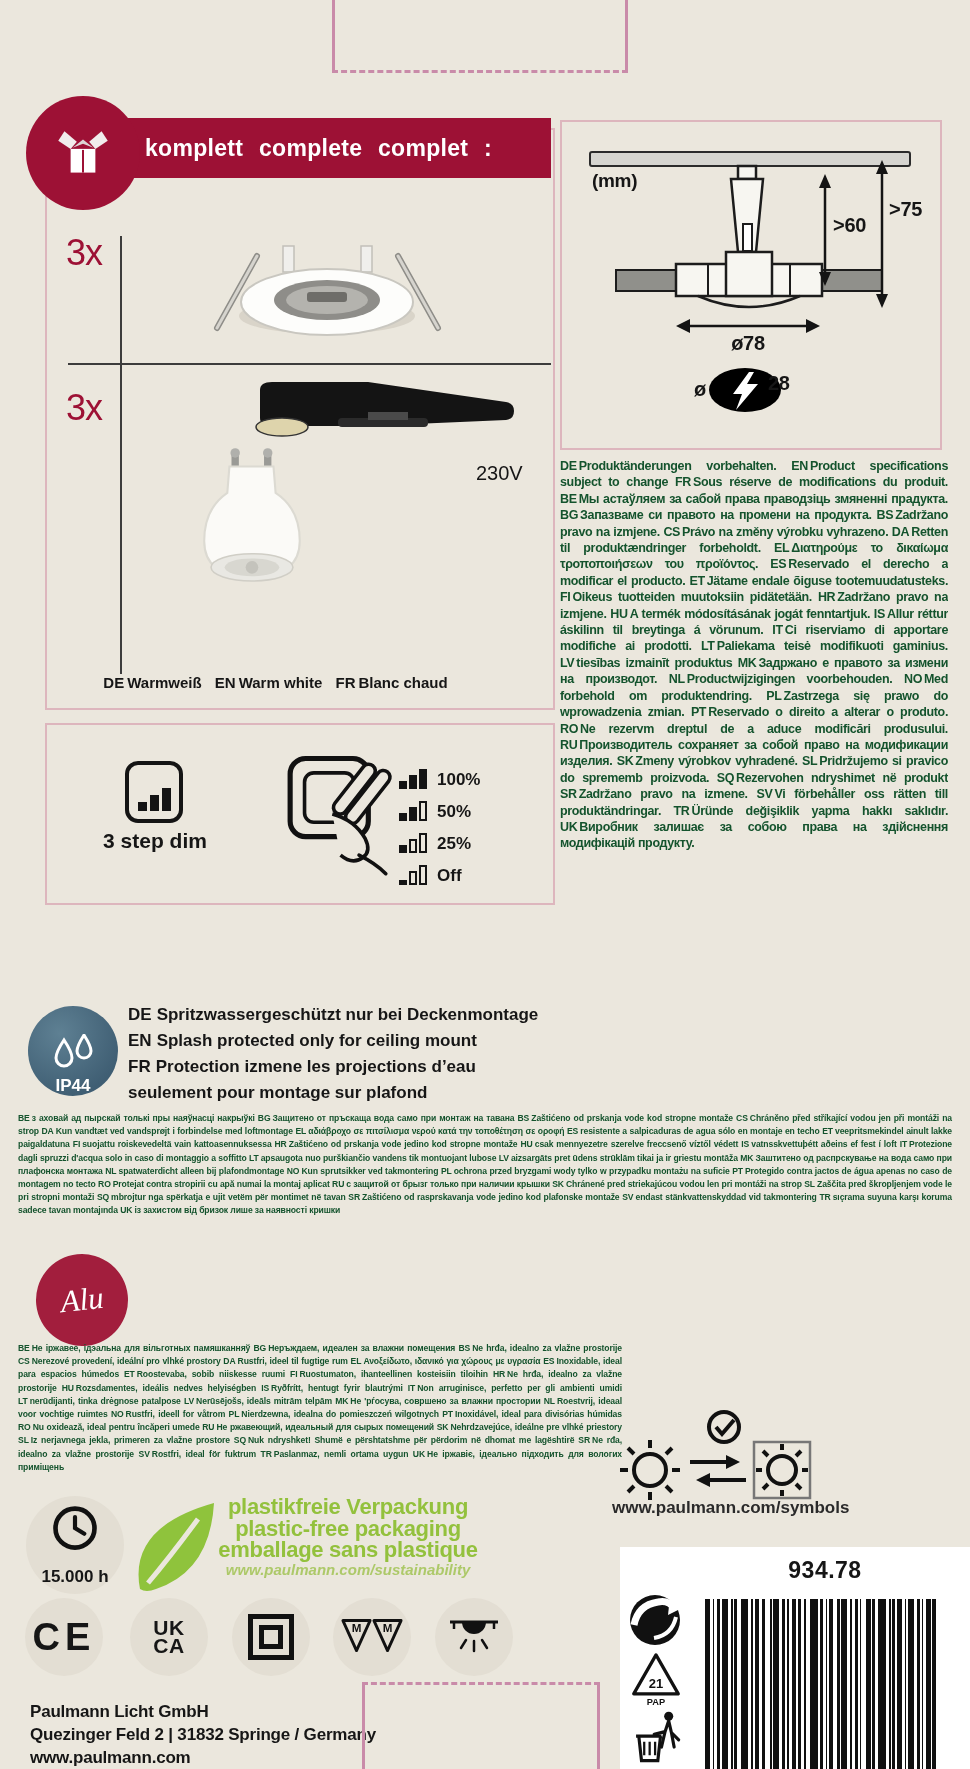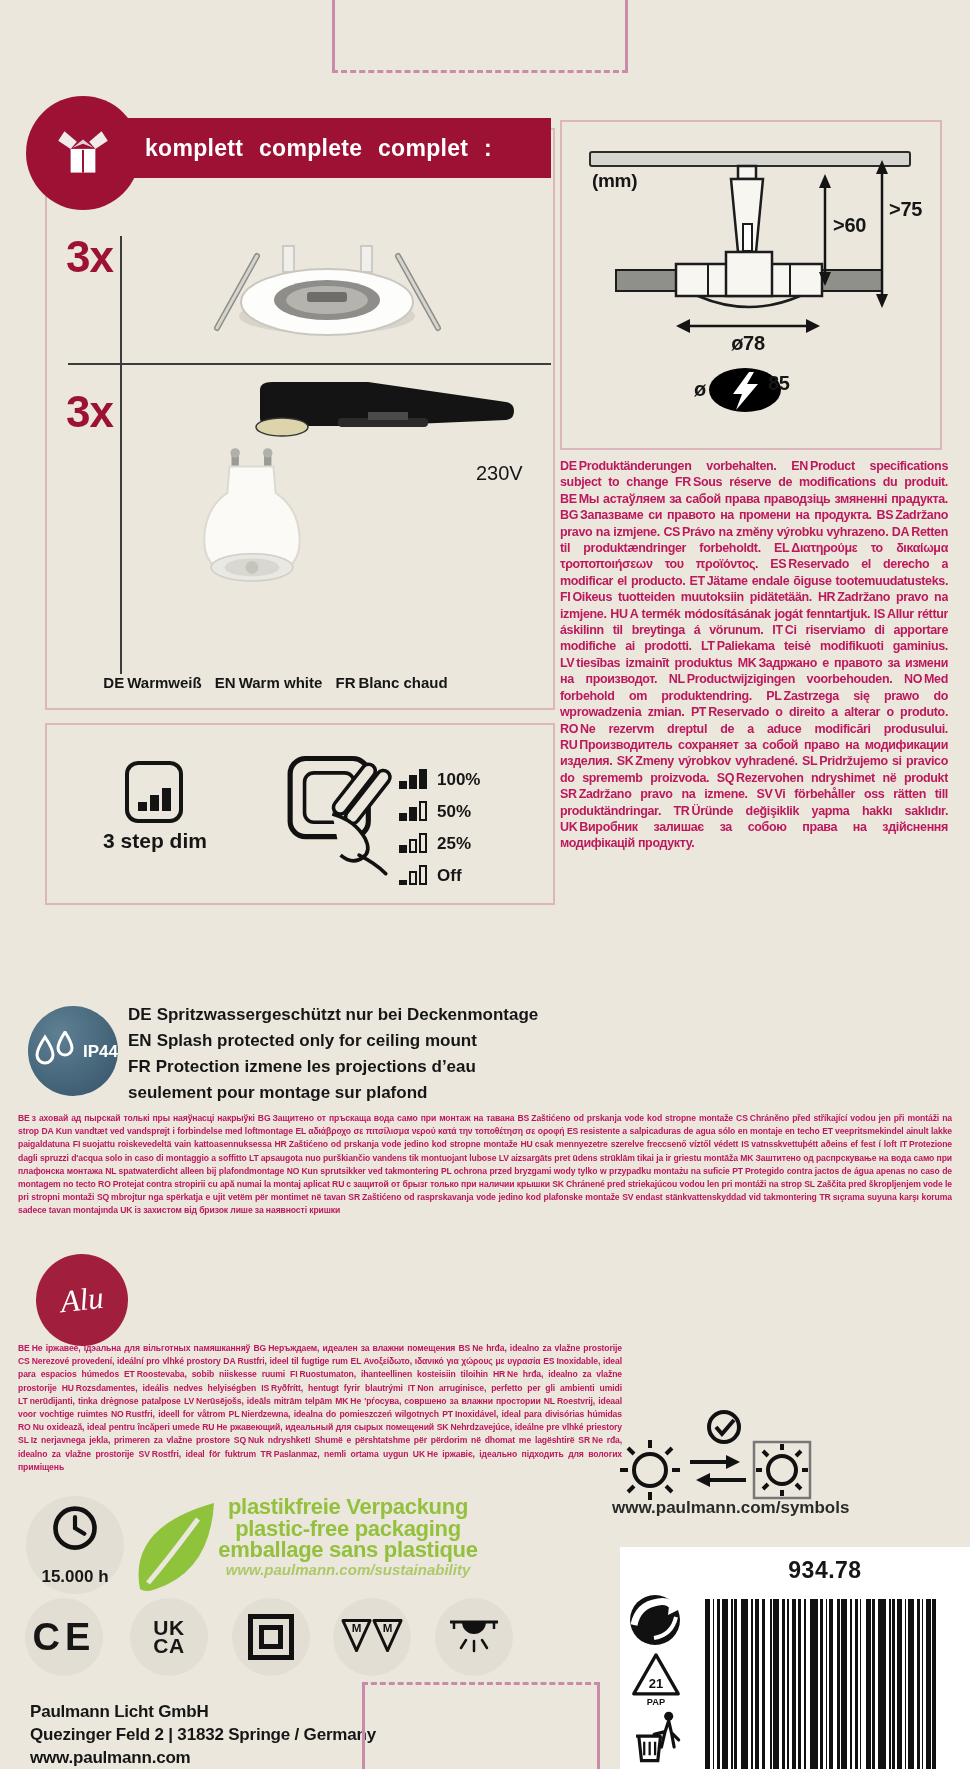--- a/index.html
+++ b/index.html
@@ -3,40 +3,40 @@
 <meta charset="utf-8">
 <style>
   body{margin:0;background:#d8d4ca}
   .page{position:relative;width:970px;height:1769px;background:#ebe7dd;overflow:hidden;
         font-family:"Liberation Sans",sans-serif;color:#161616}
   .abs{position:absolute}
   .box{position:absolute;border:2.5px solid #ddb6bd}
   .banner{position:absolute;background:#9d1135;color:#fff;font-size:23px;font-weight:700;
           text-align:center;word-spacing:9px;letter-spacing:.3px;line-height:60px}
   .badge{position:absolute;border-radius:50%;background:#9d1135;display:flex;align-items:center;justify-content:center}
-  .qty{position:absolute;color:#9d1135;font-size:44px;font-weight:700;letter-spacing:-1px}
+  .qty{position:absolute;color:#9d1135;font-size:36px;font-weight:400;letter-spacing:-1px}
   .thinline{position:absolute;background:#3c3c3c}
   .voltage{position:absolute;font-size:20px;font-weight:400}
   .colortemp{position:absolute;font-size:15px;text-align:center}
   .colortemp .lc{margin-right:3px}
   .colortemp span{font-weight:700;margin-right:9px}
   .dlabel{position:absolute;font-weight:700;font-size:20px;letter-spacing:-.3px}
-  .langpara{position:absolute;text-align:justify;color:#be185d}
+  .langpara{position:absolute;text-align:justify;color:#14532d}
   .langpara .lc{margin-right:2px}
   .langpara span{font-weight:700}
   #product-changes{font-size:12.5px;line-height:16.4px;letter-spacing:-.35px;height:556px;overflow:hidden}
   .fineprint{font-size:8.6px;line-height:13.2px;letter-spacing:-.1px}
   .symspace{float:right;width:330px;height:95px;margin-top:68px}
   .lrow{font-weight:700}
   .lrow .lc{margin-right:5px}
   .iprows .lrow{font-size:17px;line-height:26px}
   .alurows .lrow{font-size:19px;line-height:27px}
   .ip44-badge{position:absolute;width:90px;height:90px;border-radius:50%;
       background:radial-gradient(circle at 35% 30%,#5e8093,#3f5e73 75%);
-      display:flex;flex-direction:row;align-items:center;justify-content:space-between}
+      display:flex;flex-direction:column;align-items:center;justify-content:flex-end}
   .ip44-badge .iptxt{color:#fff;font-weight:700;font-size:17px;margin-top:2px}
   .alu-badge{position:absolute;width:92px;height:92px;border-radius:50%;background:#a21e3d;
       display:flex;align-items:center;justify-content:center;color:#fff;
       font-family:"Liberation Serif",serif;font-style:italic;font-size:31px;transform:rotate(-6deg)}
   .dim-icon{position:absolute;width:58px;height:62px;border:4.5px solid #141414;border-radius:13px;
       display:flex;align-items:flex-end;justify-content:center;gap:3px;padding:8px;box-sizing:border-box}
   .dim-icon i{width:9px;background:#141414;display:block}
   .dim-title{position:absolute;font-size:21px;font-weight:700;text-align:center}
   .dlrow{display:flex;align-items:flex-end;height:32px;gap:10px}
   .dlbars{display:flex;align-items:flex-end;gap:2px}
@@ -147,21 +147,21 @@
       <polygon points="128,197 114,204 128,211" fill="#141414"></polygon>
       <polygon points="244,197 258,204 244,211" fill="#141414"></polygon>
       <ellipse cx="183" cy="268" rx="36" ry="22" fill="#000"></ellipse>
       <polygon points="187,250 171,272 180,272 174,288 196,262 185,262 192,250" fill="#fff"></polygon>
     </svg>
     <span class="dlabel" style="left:30px;top:48px;font-size:19px">(mm)</span>
     <span class="dlabel" style="left:271px;top:92px">&gt;60</span>
     <span class="dlabel" style="left:327px;top:76px">&gt;75</span>
     <span class="dlabel" style="left:146px;top:210px;width:80px;text-align:center">ø78</span>
     <span class="dlabel" style="left:132px;top:256px">ø</span>
-    <span class="dlabel" style="left:206px;top:250px">85</span>
+    <span class="dlabel" style="left:206px;top:250px">28</span>
   </section>
 
   <div id="product-changes" class="langpara" style="left:560px;top:458px;width:388px"><b class="lc">DE</b><span>Produktänderungen vorbehalten. </span><b class="lc">EN</b><span>Product specifications subject to change </span><b class="lc">FR</b><span>Sous réserve de modifications du produit. </span><b class="lc">BE</b><span>Мы астаўляем за сабой права праводзіць змяненні прадукта. </span><b class="lc">BG</b><span>Запазваме си правото на промени на продукта. </span><b class="lc">BS</b><span>Zadržano pravo na izmjene. </span><b class="lc">CS</b><span>Právo na změny výrobku vyhrazeno. </span><b class="lc">DA</b><span>Retten til produktændringer forbeholdt. </span><b class="lc">EL</b><span>Διατηρούμε το δικαίωμα τροποποιήσεων του προϊόντος. </span><b class="lc">ES</b><span>Reservado el derecho a modificar el producto. </span><b class="lc">ET</b><span>Jätame endale õiguse tootemuudatusteks. </span><b class="lc">FI</b><span>Oikeus tuotteiden muutoksiin pidätetään. </span><b class="lc">HR</b><span>Zadržano pravo na izmjene. </span><b class="lc">HU</b><span>A termék módosításának jogát fenntartjuk. </span><b class="lc">IS</b><span>Allur réttur áskilinn til breytinga á vörunum. </span><b class="lc">IT</b><span>Ci riserviamo di apportare modifiche ai prodotti. </span><b class="lc">LT</b><span>Paliekama teisė modifikuoti gaminius. </span><b class="lc">LV</b><span>tiesības izmainīt produktus </span><b class="lc">MK</b><span>Задржано е правото за измени на производот. </span><b class="lc">NL</b><span>Productwijzigingen voorbehouden. </span><b class="lc">NO</b><span>Med forbehold om produktendring. </span><b class="lc">PL</b><span>Zastrzega się prawo do wprowadzenia zmian. </span><b class="lc">PT</b><span>Reservado o direito a alterar o produto. </span><b class="lc">RO</b><span>Ne rezervm dreptul de a aduce modificări produsului. </span><b class="lc">RU</b><span>Производитель сохраняет за собой право на модификации изделия. </span><b class="lc">SK</b><span>Zmeny výrobkov vyhradené. </span><b class="lc">SL</b><span>Pridržujemo si pravico do sprememb proizvoda. </span><b class="lc">SQ</b><span>Rezervohen ndryshimet në produkt </span><b class="lc">SR</b><span>Zadržano pravo na izmene. </span><b class="lc">SV</b><span>Vi förbehåller oss rätten till produktändringar. </span><b class="lc">TR</b><span>Üründe değişiklik yapma hakkı saklıdır. </span><b class="lc">UK</b><span>Виробник залишає за собою права на здійснення модифікацій продукту. </span></div>
 
   <section class="box" style="left:45px;top:723px;width:506px;height:178px">
     <div class="dim-icon" style="left:78px;top:36px">
       <i style="height:9px"></i>
         <i style="height:16px"></i>
         <i style="height:23px"></i>
     </div>

